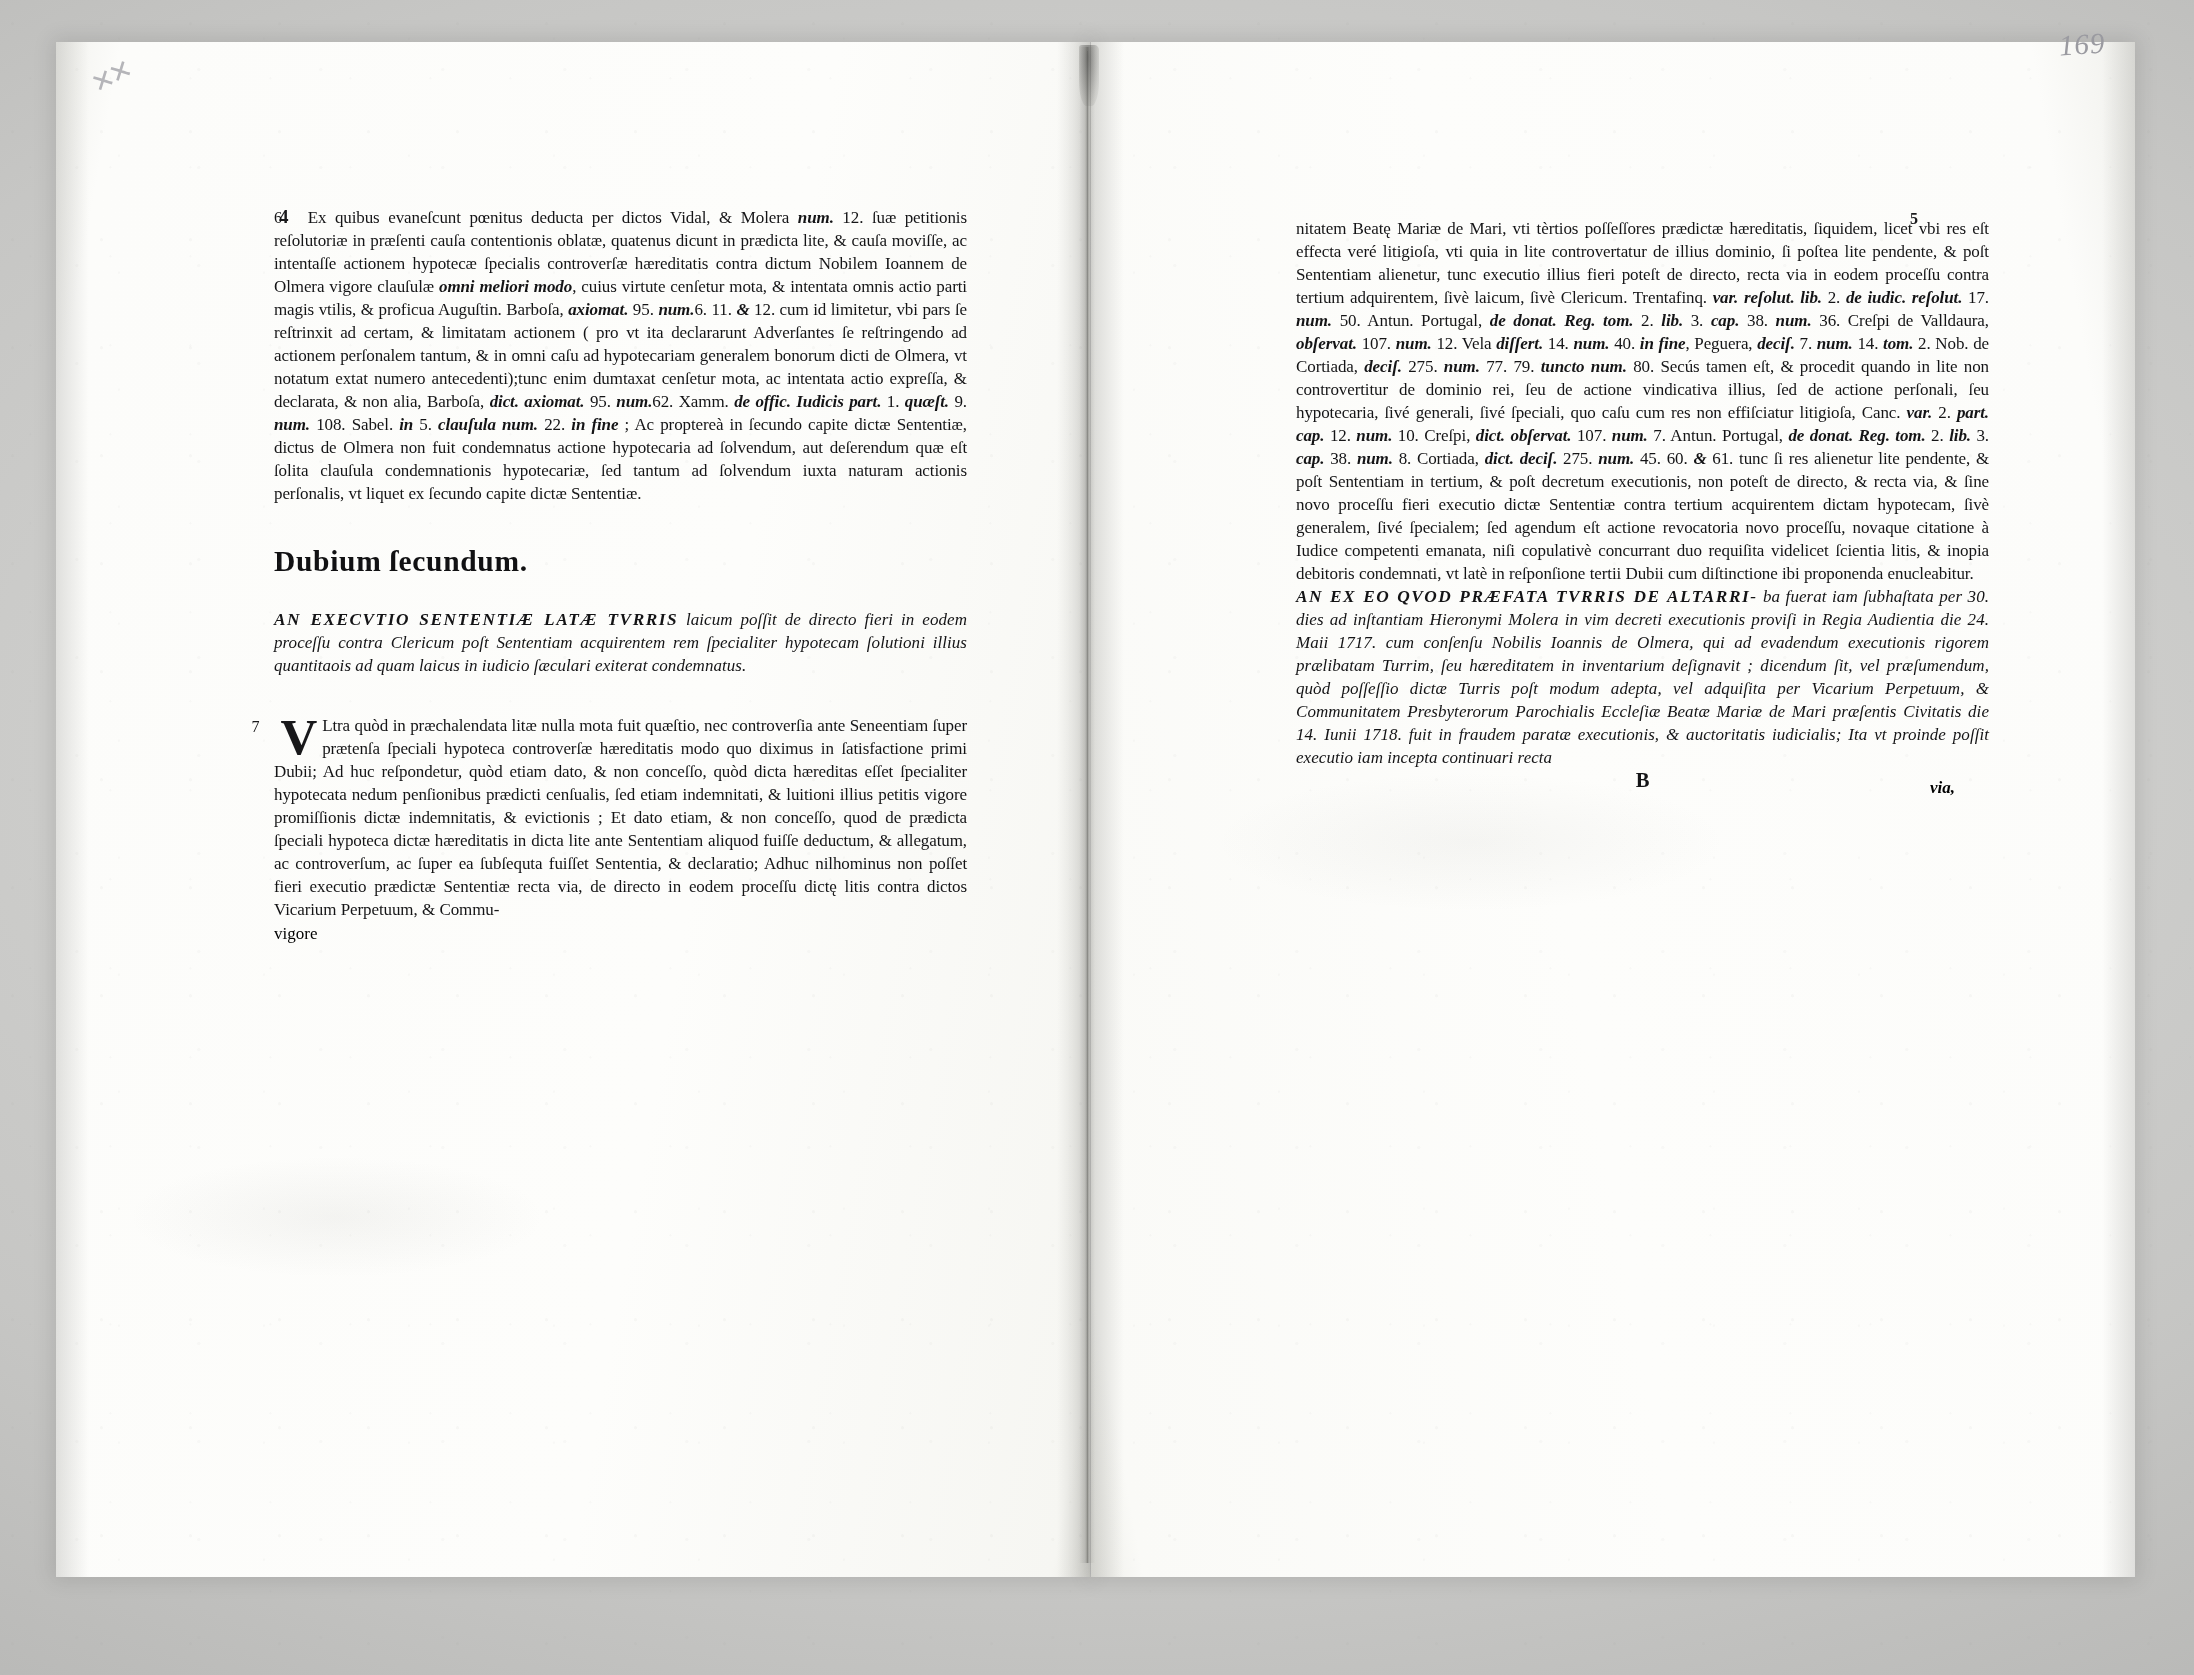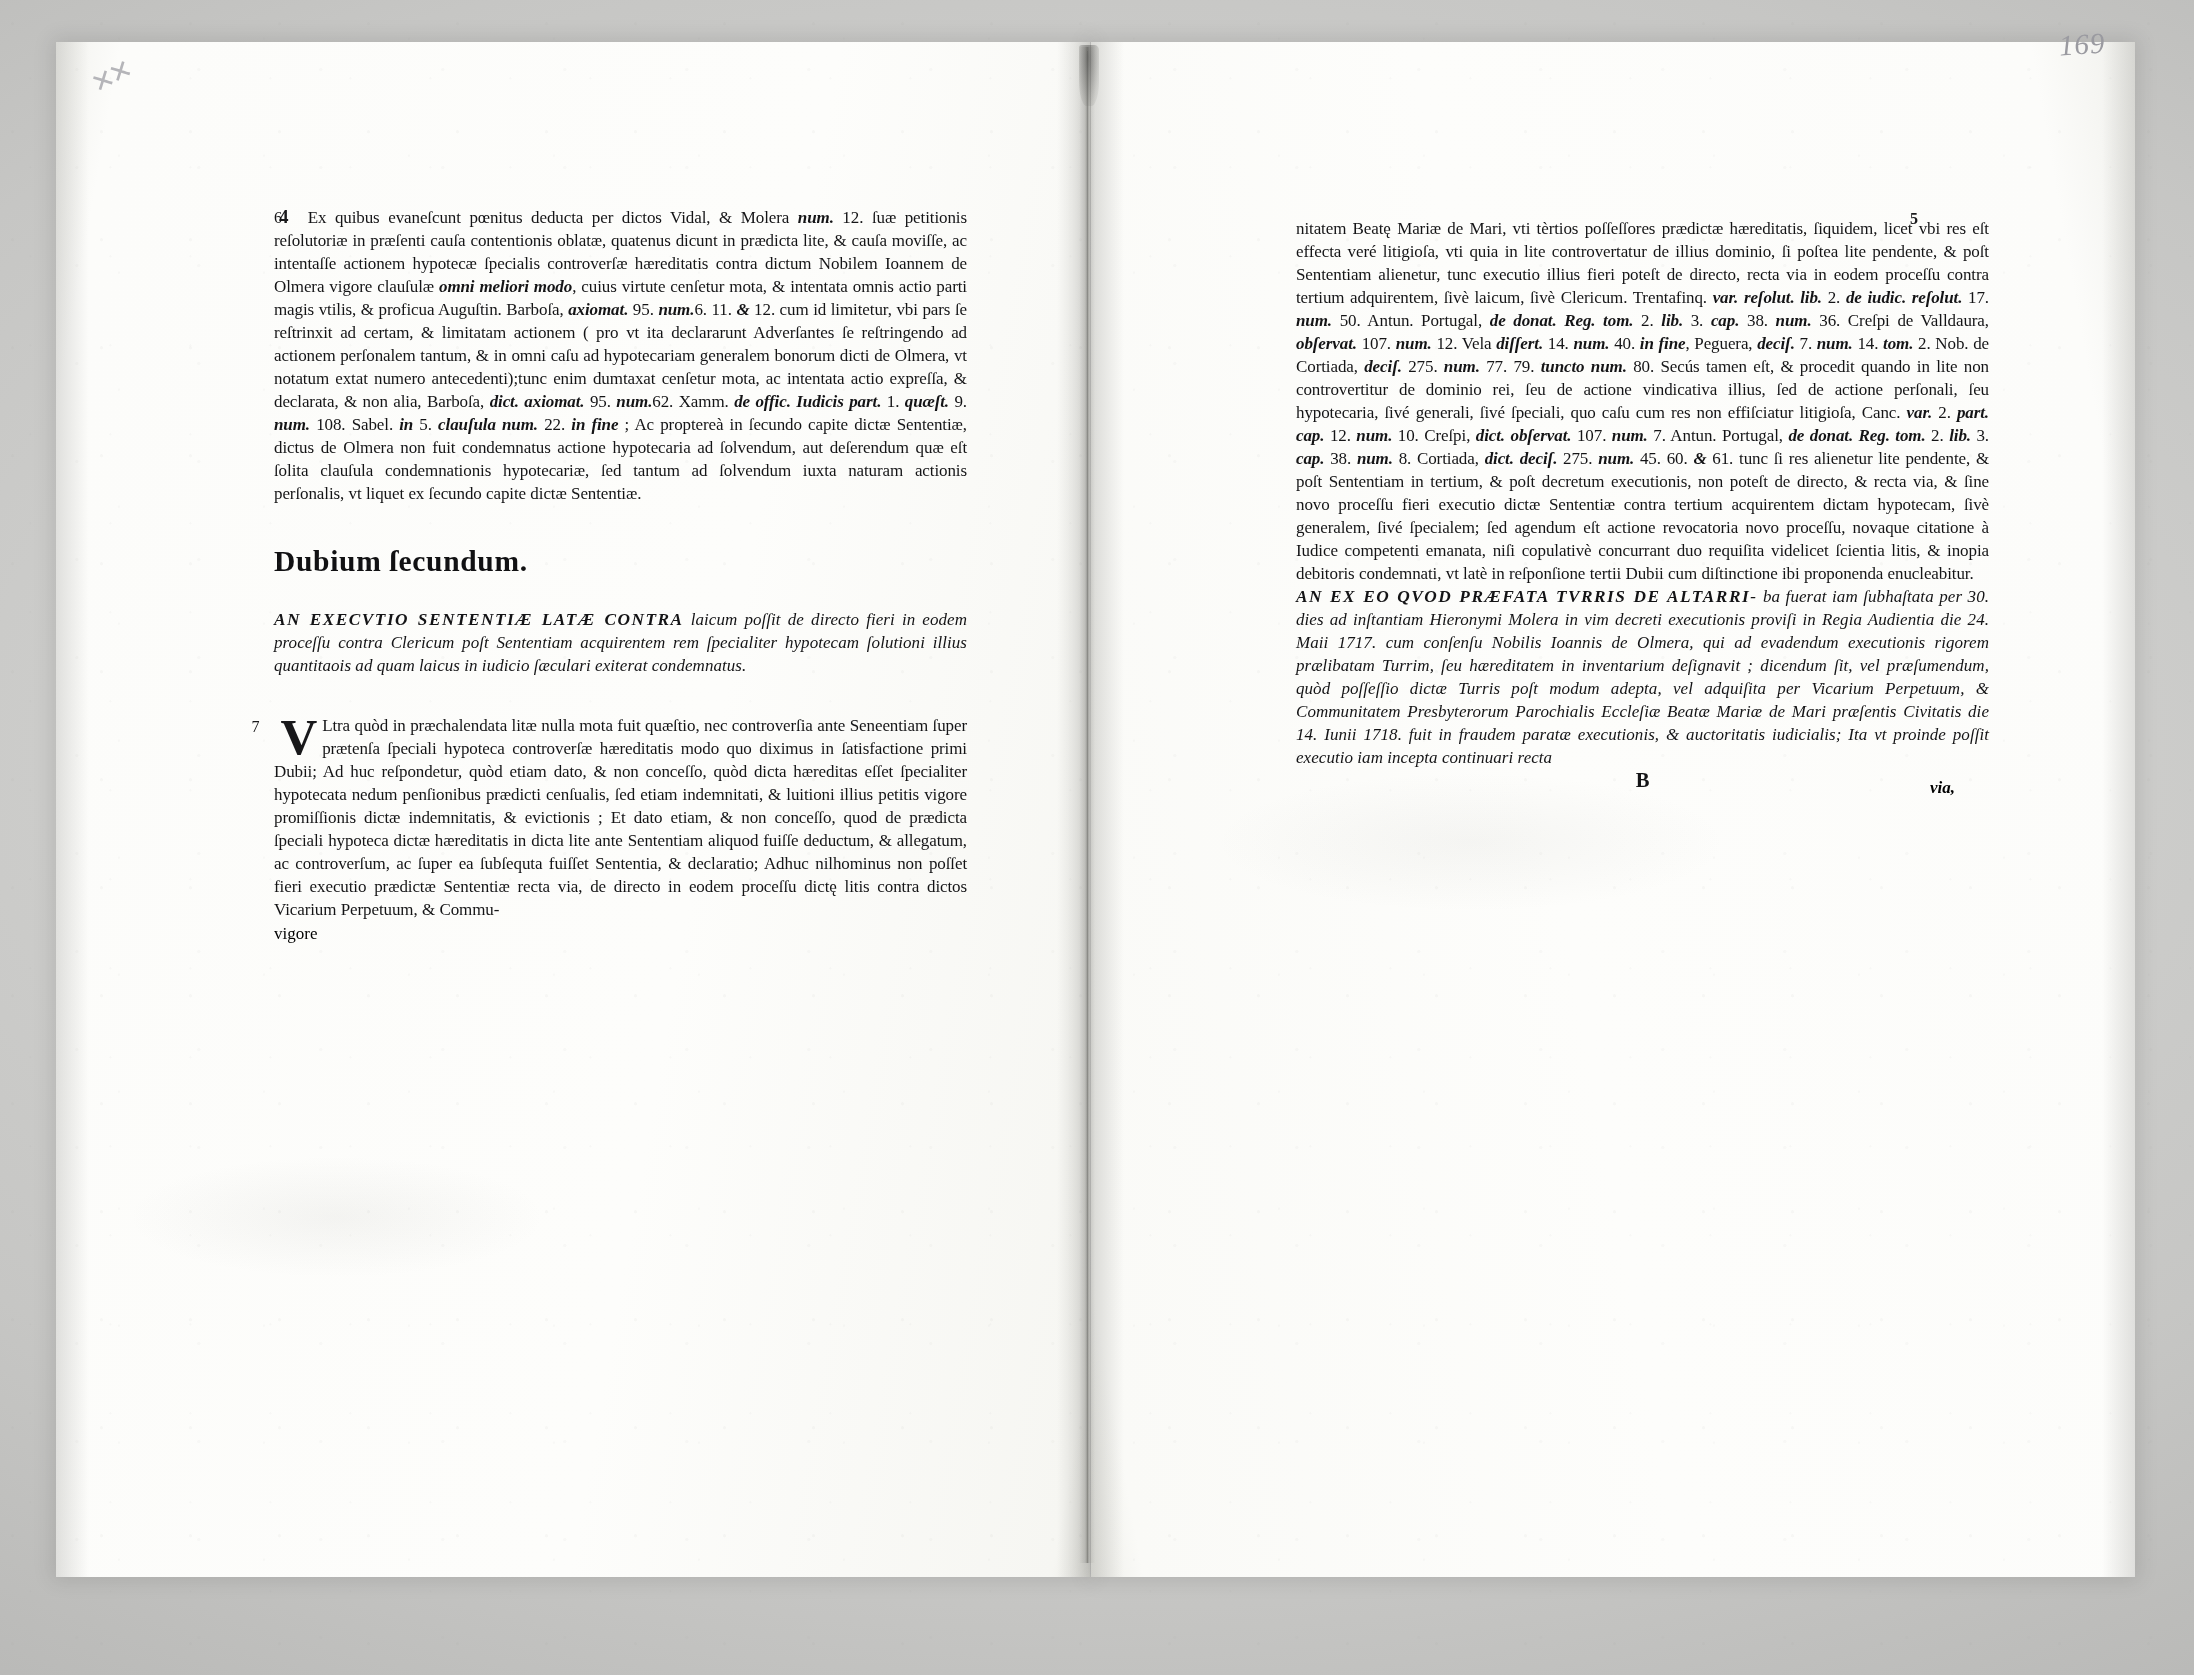--- a/index.html
+++ b/index.html
@@ -255,21 +255,21 @@
   <div class="folio" id="folio-right">5</div>
 
   <div class="col" id="col-left">
 
     <p class="body last"><span class="secnum">6</span>&nbsp;&nbsp;&nbsp;<span><span>Ex quibus evaneſcunt pœnitus deducta per dictos Vidal, &amp; Molera </span><span class="bi">num.</span><span> 12. ſuæ petitionis reſolutoriæ in præſenti cauſa contentionis oblatæ, quatenus dicunt in prædicta lite, &amp; cauſa moviſſe, ac intentaſſe actionem hypotecæ ſpecialis controverſæ hæreditatis contra dictum Nobilem Ioannem de Olmera vigore clauſulæ </span><span class="bi">omni meliori modo</span><span>, cuius virtute cenſetur mota, &amp; intentata omnis actio parti magis vtilis, &amp; proficua Auguſtin. Barboſa, </span><span class="bi">axiomat.</span><span> 95. </span><span class="bi">num.</span><span>6. 11. </span><span class="bi">&amp;</span><span> 12. cum id limitetur, vbi pars ſe reſtrinxit ad certam, &amp; limitatam actionem ( pro vt ita declararunt Adverſantes ſe reſtringendo ad actionem perſonalem tantum, &amp; in omni caſu ad hypotecariam generalem bonorum dicti de Olmera, vt notatum extat numero antecedenti);tunc enim dumtaxat cenſetur mota, ac intentata actio expreſſa, &amp; declarata, &amp; non alia, Barboſa, </span><span class="bi">dict. axiomat.</span><span> 95. </span><span class="bi">num.</span><span>62. Xamm. </span><span class="bi">de offic. Iudicis part.</span><span> 1. </span><span class="bi">quæſt.</span><span> 9. </span><span class="bi">num.</span><span> 108. Sabel. </span><span class="bi">in</span><span> 5. </span><span class="bi">clauſula num.</span><span> 22. </span><span class="bi">in fine</span><span> ; Ac proptereà in ſecundo capite dictæ Sententiæ, dictus de Olmera non fuit condemnatus actione hypotecaria ad ſolvendum, aut deſerendum quæ eſt ſolita clauſula condemnationis hypotecariæ, ſed tantum ad ſolvendum iuxta naturam actionis perſonalis, vt liquet ex ſecundo capite dictæ Sententiæ.</span></span></p>
 
     <div id="dubium2-wrap">
       <h2 class="dubium">Dubium ſecundum.</h2>
     </div>
 
-    <p class="quaestio last"><span class="capline">AN EXECVTIO SENTENTIÆ LATÆ CONTRA</span> <span>laicum poſſit de directo fieri in eodem proceſſu contra Clericum poſt Sententiam acquirentem rem ſpecialiter hypotecam ſolutioni illius quantitaois ad quam laicus in iudicio ſæculari exiterat condemnatus.</span></p>
+    <p class="quaestio last"><span class="capline">AN EXECVTIO SENTENTIÆ LATÆ TVRRIS</span> <span>laicum poſſit de directo fieri in eodem proceſſu contra Clericum poſt Sententiam acquirentem rem ſpecialiter hypotecam ſolutioni illius quantitaois ad quam laicus in iudicio ſæculari exiterat condemnatus.</span></p>
 
     <div class="drop-block">
       <span class="dropnum">7</span>
       <span class="dropcap">V</span>
       <p class="body last"><span>Ltra quòd in præchalendata litæ nulla mota fuit quæſtio, nec controverſia ante Seneentiam ſuper prætenſa ſpeciali hypoteca controverſæ hæreditatis modo quo diximus in ſatisfactione primi Dubii; Ad huc reſpondetur, quòd etiam dato, &amp; non conceſſo, quòd dicta hæreditas eſſet ſpecialiter hypotecata nedum penſionibus prædicti cenſualis, ſed etiam indemnitati, &amp; luitioni illius petitis vigore promiſſionis dictæ indemnitatis, &amp; evictionis ; Et dato etiam, &amp; non conceſſo, quod de prædicta ſpeciali hypoteca dictæ hæreditatis in dicta lite ante Sententiam aliquod fuiſſe deductum, &amp; allegatum, ac controverſum, ac ſuper ea ſubſequta fuiſſet Sententia, &amp; declaratio; Adhuc nilhominus non poſſet fieri executio prædictæ Sententiæ recta via, de directo in eodem proceſſu dictę litis contra dictos Vicarium Perpetuum, &amp; Commu-</span></p>
     </div>
 
     <p class="catchword">vigore</p>
   </div>
 

